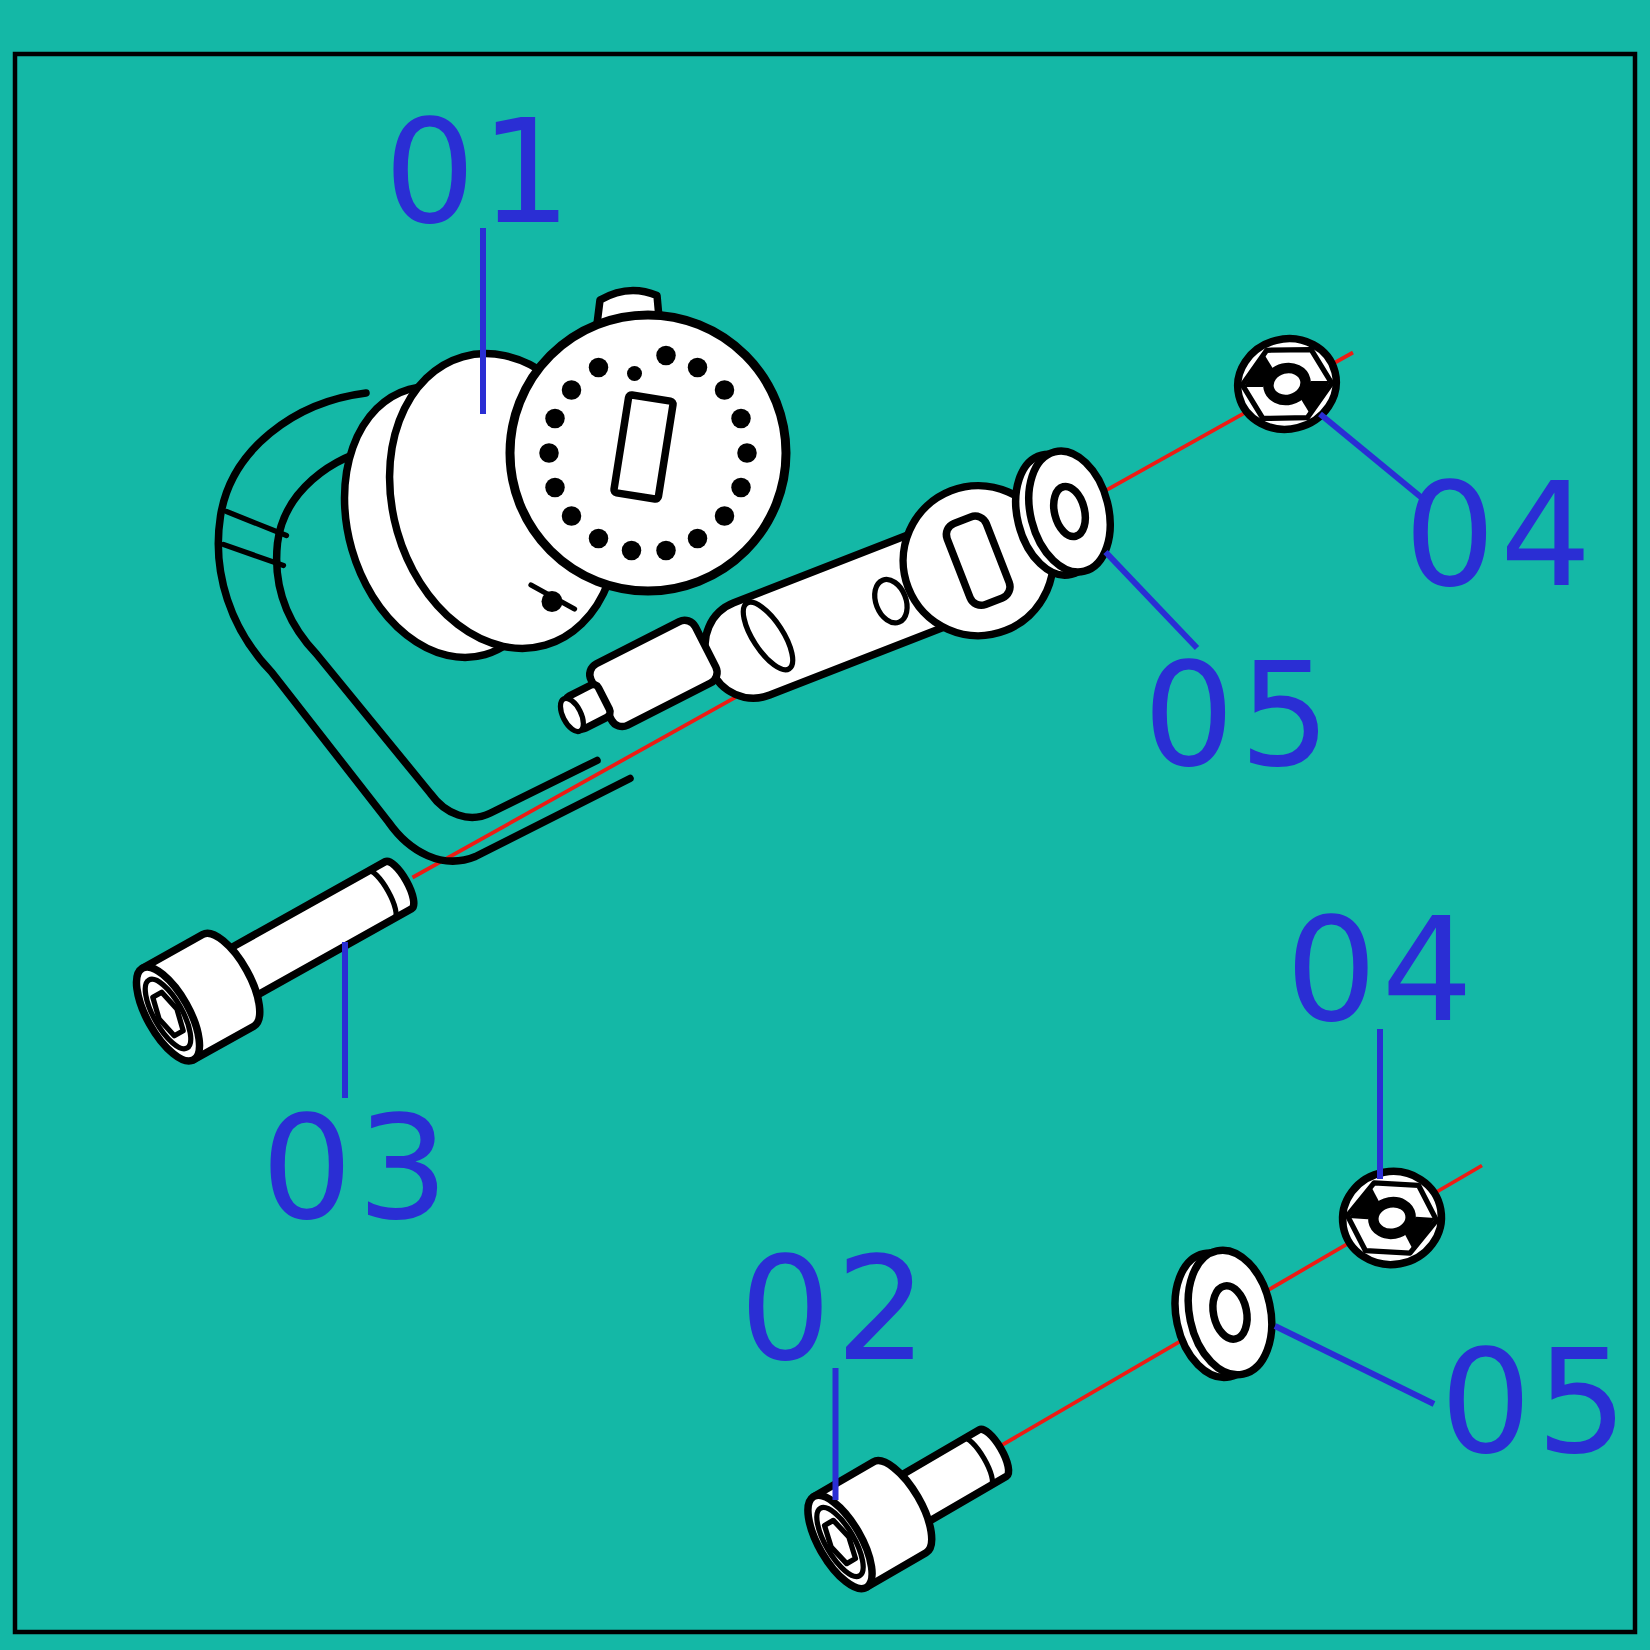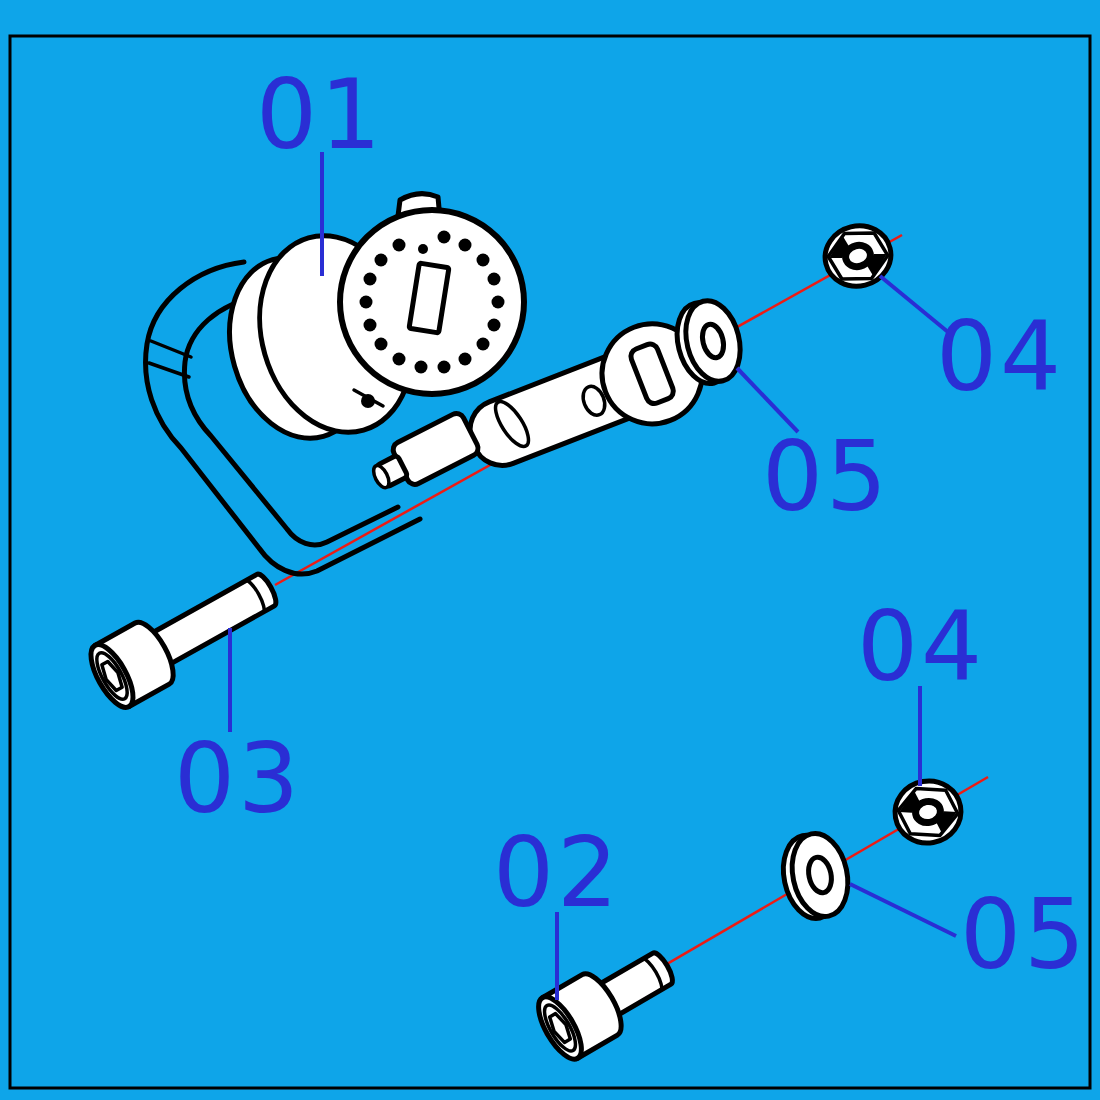--- a/index.html
+++ b/index.html
@@ -7,21 +7,21 @@
     padding: 0;
     width: 1100px;
     height: 1100px;
     background: #ffffff;
     font-family: "DejaVu Sans", sans-serif;
   }
   #stage {
     position: relative;
     width: 1100px;
     height: 1100px;
-    background: #0ea5e9;
+    background: #14b8a6;
     overflow: hidden;
   }
   svg { display: block; }
 
   
   .s5  { stroke: #000000; stroke-width: 5; fill: none; stroke-linecap: round; stroke-linejoin: round; }
   .s5f { stroke: #000000; stroke-width: 5; fill: #ffffff; stroke-linecap: round; stroke-linejoin: round; }
   .s4  { stroke: #000000; stroke-width: 3.5; fill: none; stroke-linecap: round; stroke-linejoin: round; }
   .s4f { stroke: #000000; stroke-width: 3.5; fill: #ffffff; stroke-linecap: round; stroke-linejoin: round; }
   .s6f { stroke: #000000; stroke-width: 6; fill: #ffffff; }

